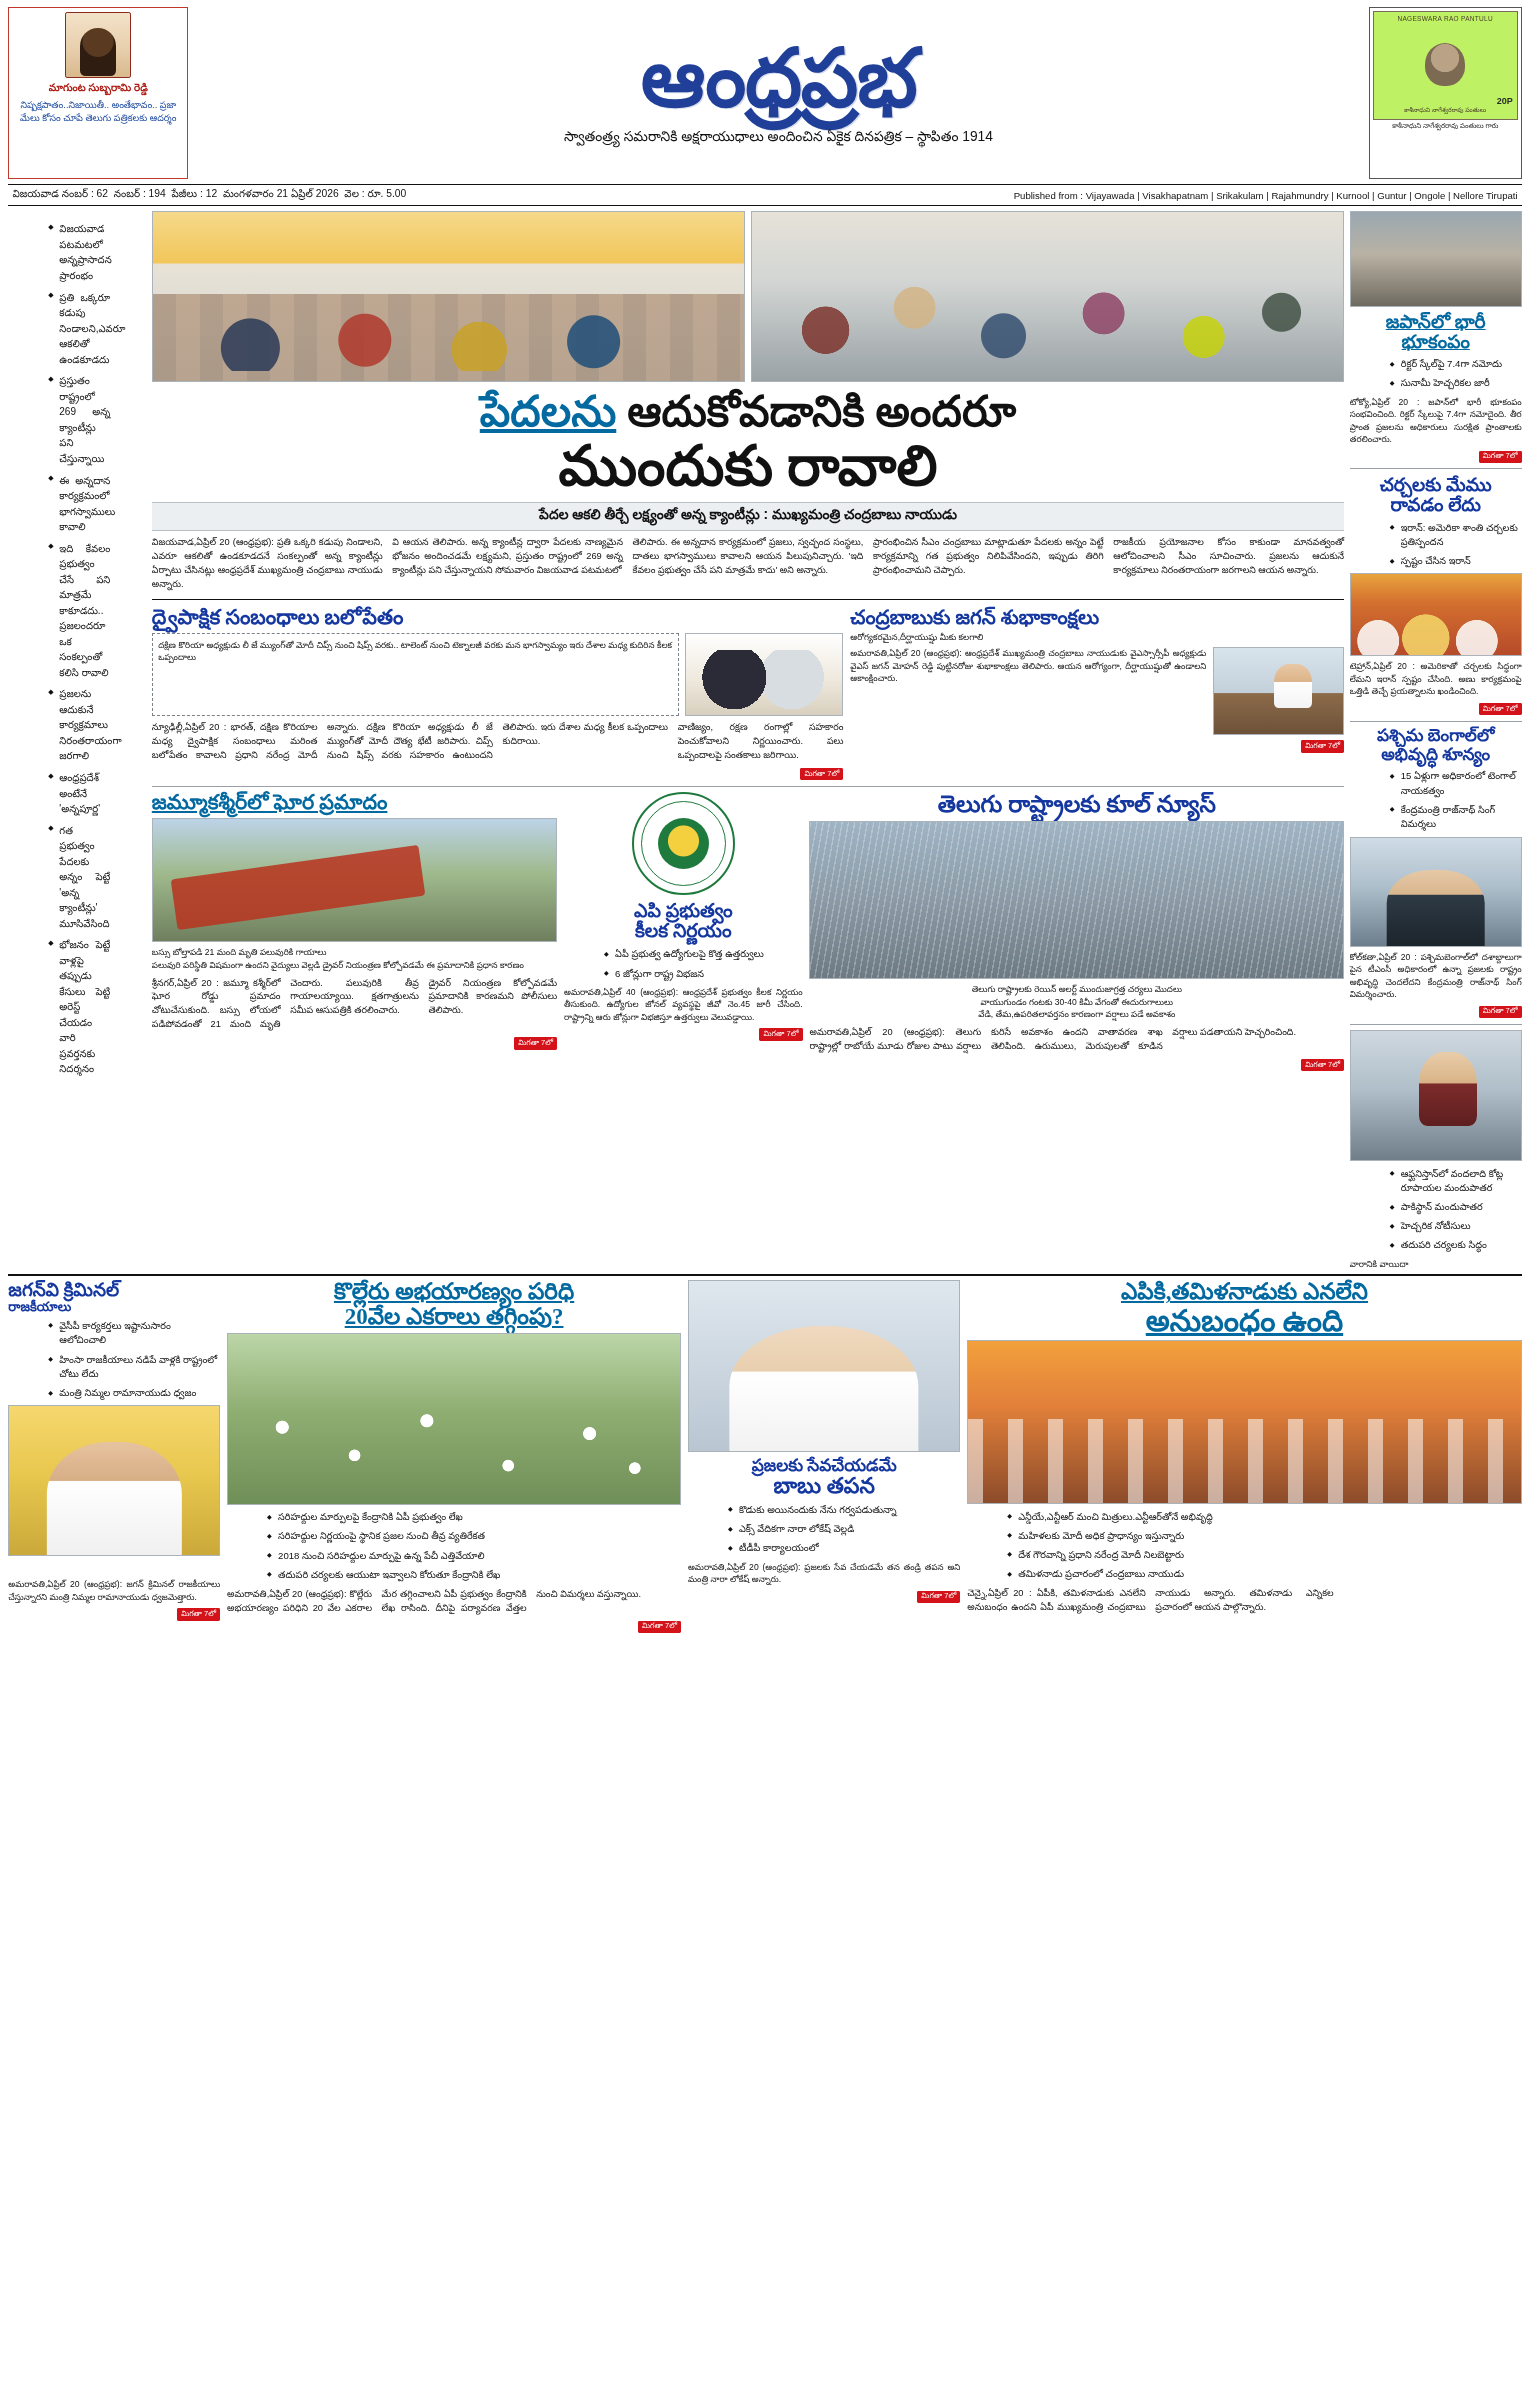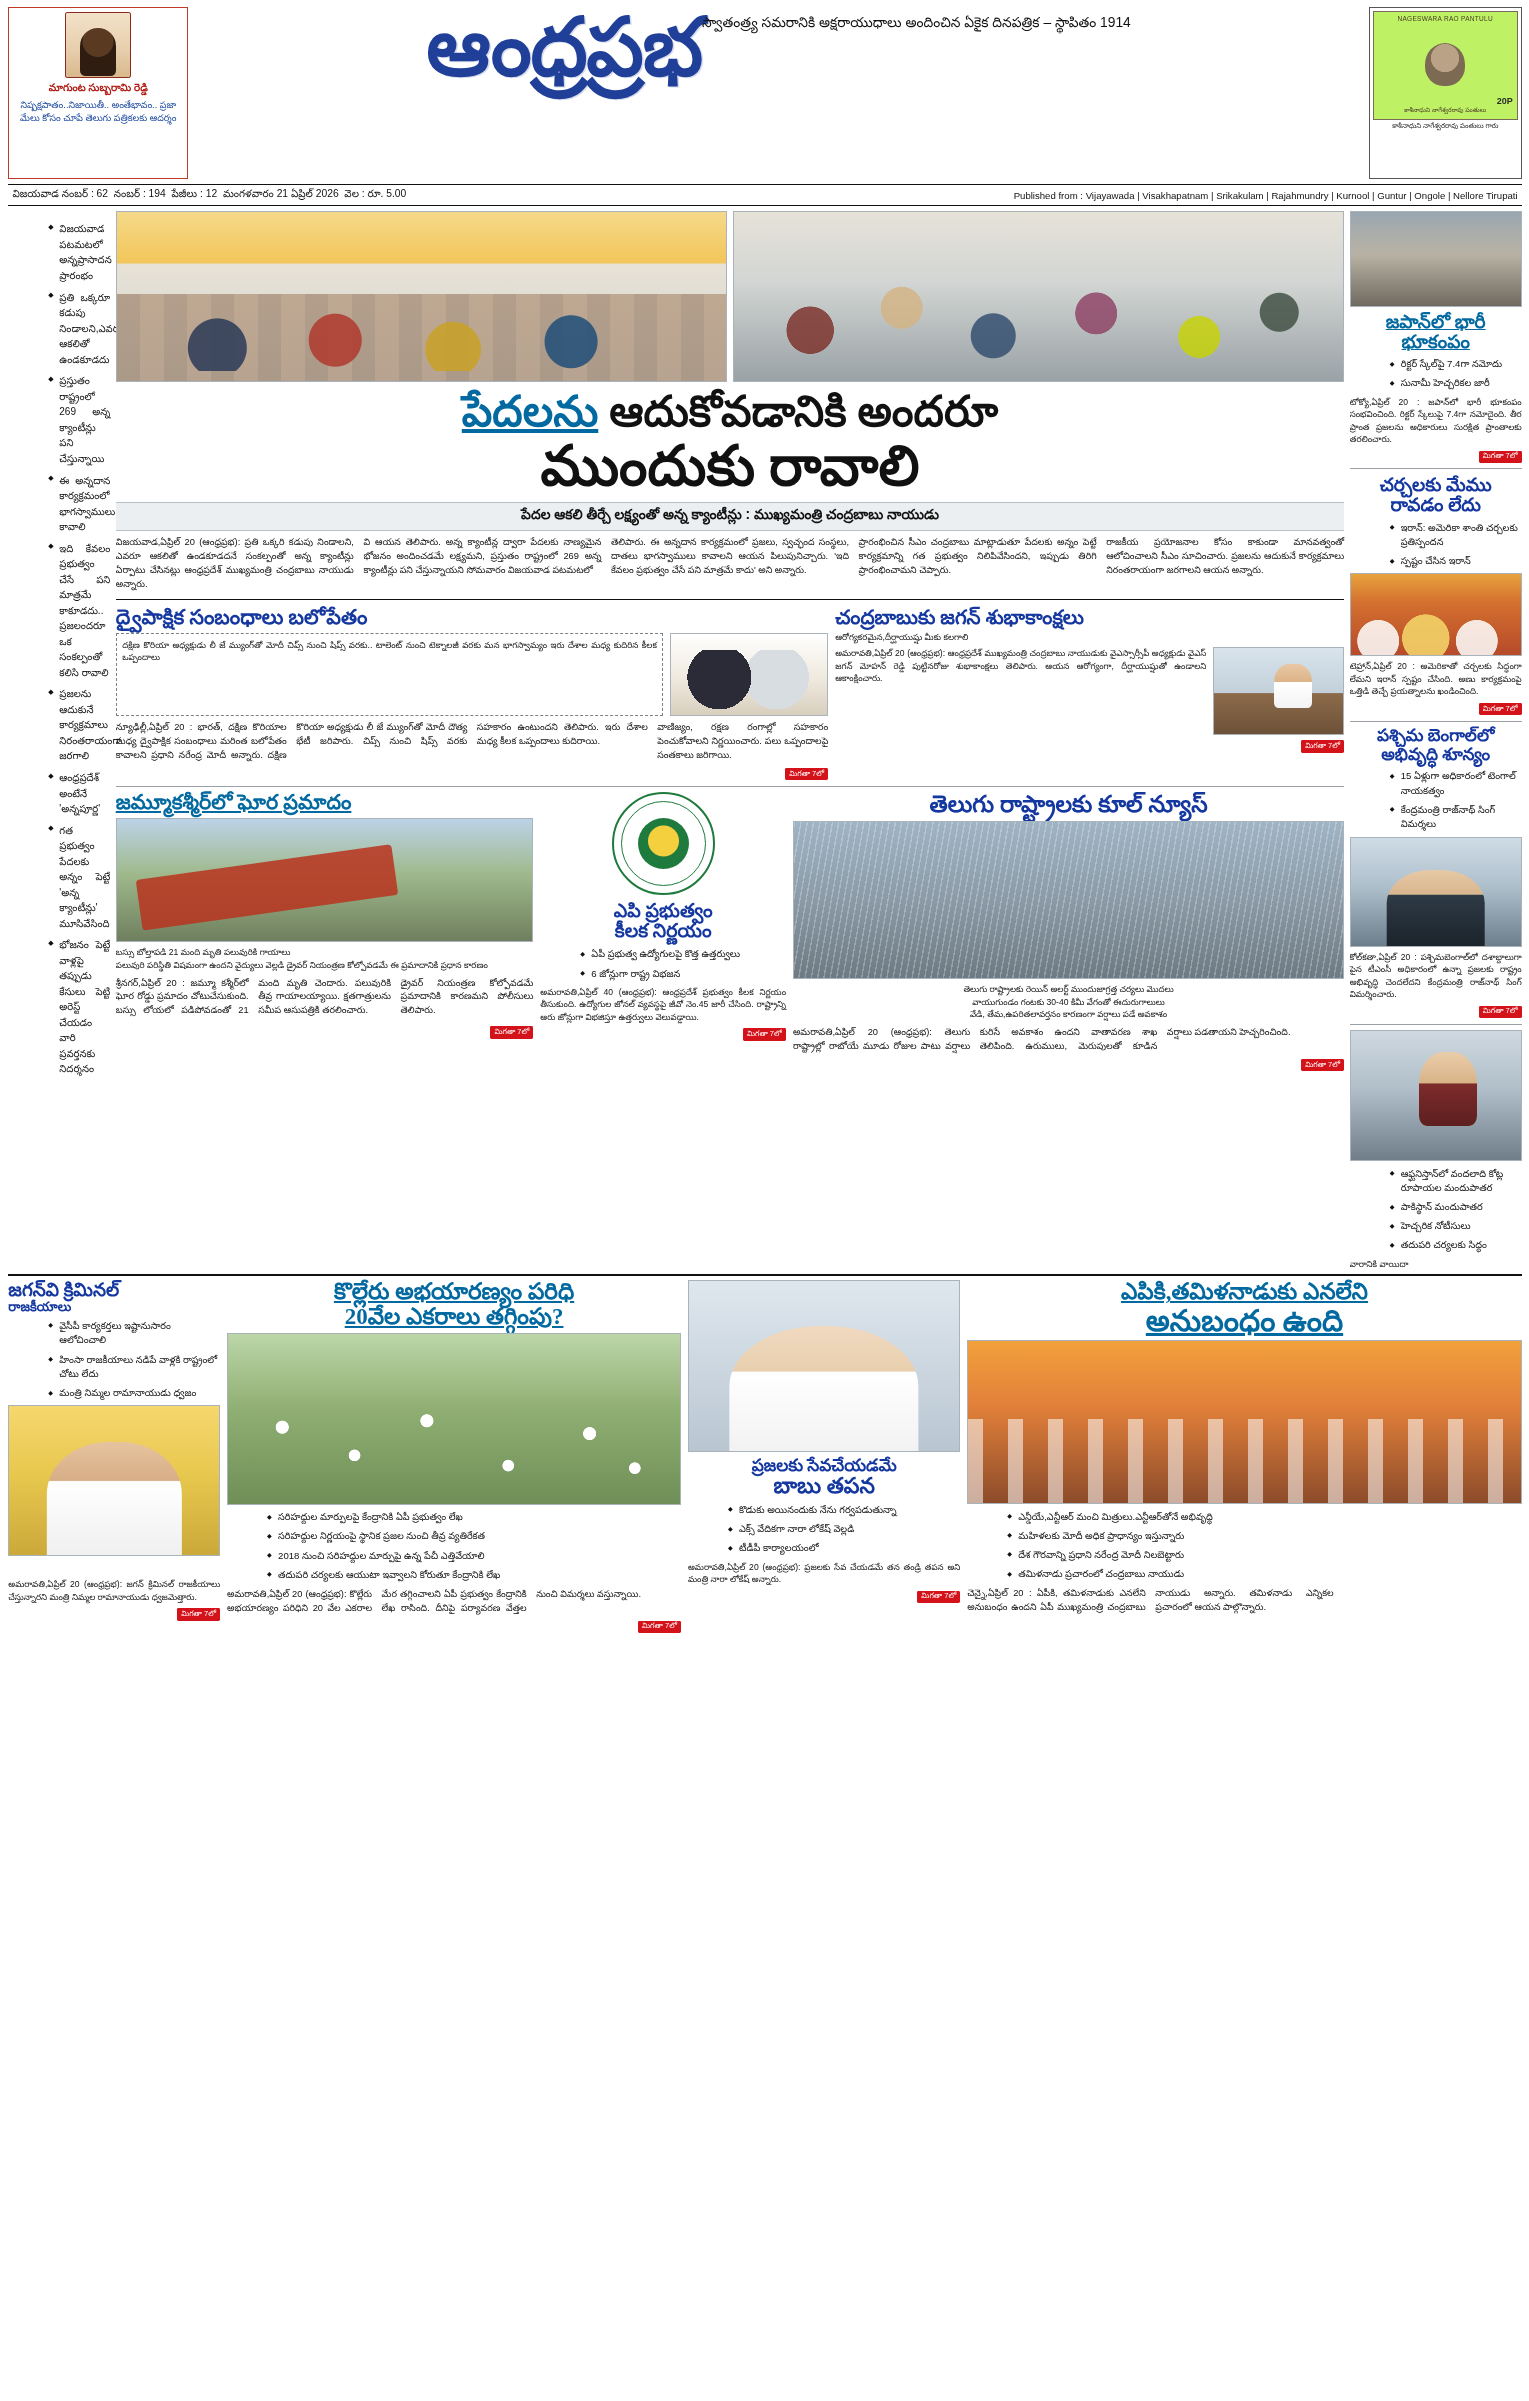--- a/index.html
+++ b/index.html
@@ -25,21 +25,21 @@
     background: linear-gradient(180deg,#f3e2c8 0%, #e8cfae 55%, #d9b98d 100%);
     position: relative; overflow:hidden; margin-bottom: 2.8px;
   }
   .founder-photo::after {
     content:""; position:absolute; left:50%; top:15px; width:36px; height:48px;
     transform: translateX(-50%); border-radius: 18px 18px 5.5px 5.5px;
     background: radial-gradient(circle at 50% 28%, #5b3a22 0 15px, #2f1d12 16px 100%);
   }
   .founder-name { color:#b01c14; font-size:10.3px; font-weight:bold; margin:1.4px 0 2.8px; }
   .mast-left .tagline { color:#1d4ba0; font-size:9.3px; line-height:1.45; }
-  .mast-center { flex:1; text-align:center; display:flex; flex-direction:row; justify-content:center; }
+  .mast-center { flex:1; text-align:center; display:flex; flex-direction:column; justify-content:center; }
   .paper-title {
     color:#1f3f98; font-weight:bold; font-size:81px; line-height:1.02;
     letter-spacing:-1.4px; font-family:"Liberation Serif", serif;
     text-shadow: 1.4px 1.4px 0 rgba(31,63,152,.18);
   }
   .paper-sub { color:#111; font-size:13.8px; margin-top:8.3px; }
   .mast-right { width:153px; border:0.7px solid #555; padding:2.8px; text-align:center; }
   .stamp {
     border:0.7px solid #7a6a5a; height:109px; background:#bef264; position:relative;
     display:flex; flex-direction:column; align-items:center; justify-content:space-between;
@@ -59,21 +59,21 @@
     display:flex; justify-content:space-between; align-items:center;
     border-top:1.4px solid #111; border-bottom:1.4px solid #111;
     margin-top:5.5px; padding:2.8px 4.1px; font-size:10.3px;
   }
   .infobar .left span { margin-right:2.8px; }
   .infobar .right { font-size:9.6px; }
 
   
   .grid { display:flex; gap:5.5px; margin-top:5.5px; }
   .col-left { width:102px; }
-  .col-mid { flex:1; }
+  .col-mid { flex:1;margin-left:36px; }
   .col-right { width:172px; }
 
   .bullets { font-size:10px; line-height:1.55; }
   .bullets li { list-style:none; position:relative; padding-left:11px; margin-bottom:6.2px; text-align:justify;}
   .bullets li::before { content:"\25C6"; position:absolute; left:0; top:0.7px; font-size:6.9px; color:#111; }
 
   .photo { background:#cfd6db; position:relative; overflow:hidden; border:0.7px solid #aab3b9; }
   .ph-canteen { background: linear-gradient(180deg,#f5d98a 0%, #f2c65a 30%, #e8e2d6 31%, #cfd3cf 100%); }
   .ph-canteen::before {
     content:""; position:absolute; inset:auto 0 0 0; height:52%;

